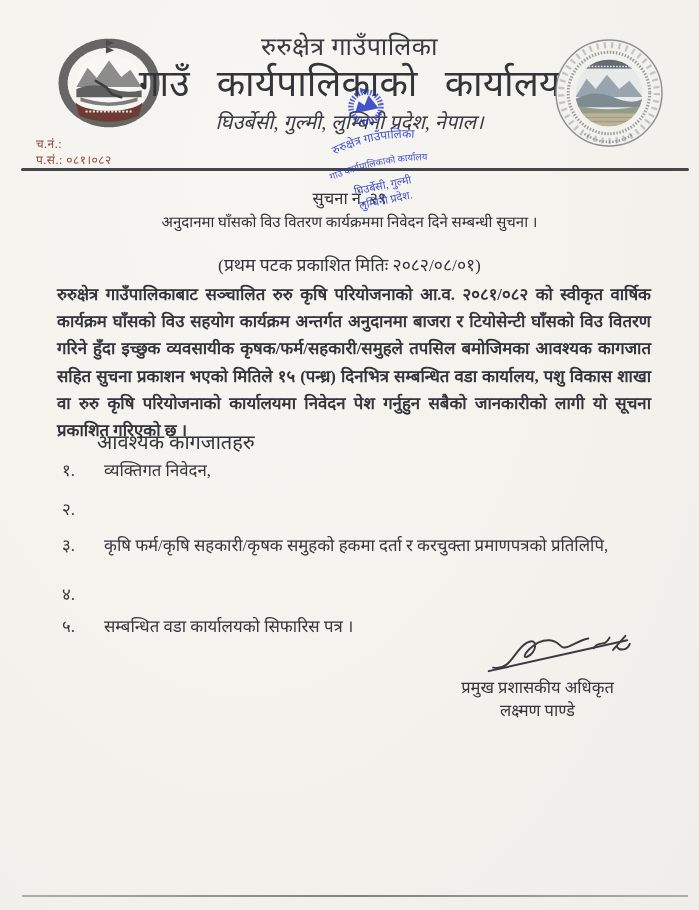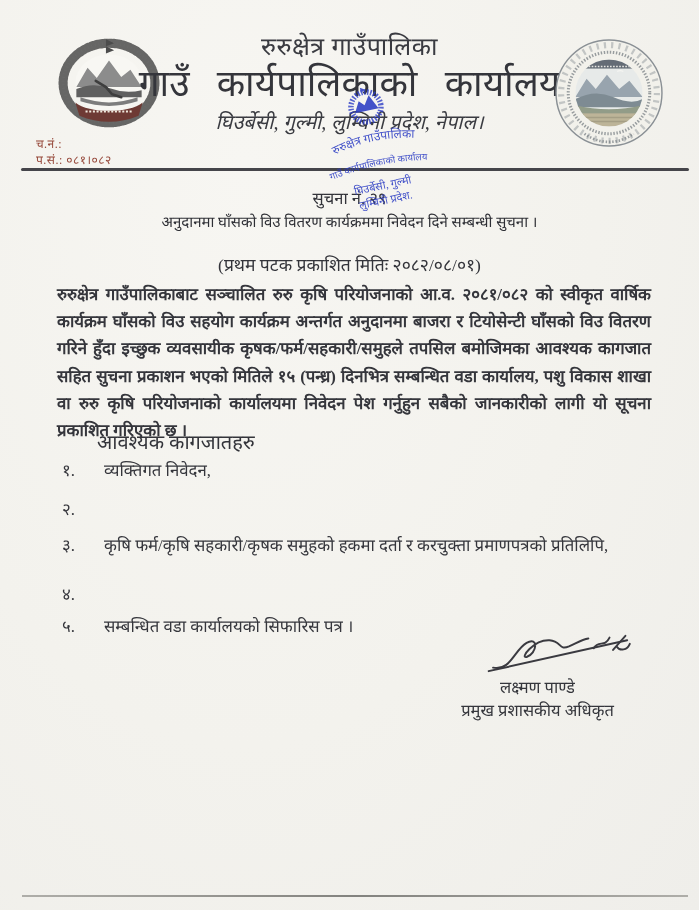--- a/index.html
+++ b/index.html
@@ -136,19 +136,19 @@
     <g fill="none" stroke="#3a3a40" stroke-width="2.2" stroke-linecap="round">
       <path d="M8 46 C 28 50 32 26 46 18 C 60 10 58 30 46 34 C 38 36 54 14 72 15 C 86 16 82 27 94 22 C 103 18 109 14 116 13"></path>
       <path d="M3 50 L160 15"></path>
       <path d="M122 24 C 128 14 134 24 140 12"></path>
       <path d="M144 26 L158 10"></path>
       <path d="M148 22 C 152 28 160 26 163 19"></path>
     </g>
   </svg>
 
   <div class="abs sig-block">
+    <div>प्रमुख प्रशासकीय अधिकृत</div>
     <div>लक्ष्मण पाण्डे</div>
-    <div>प्रमुख प्रशासकीय अधिकृत</div>
   </div>
 
   <div class="abs rule-bottom"></div>
 
 </div>
 
 </body></html>

